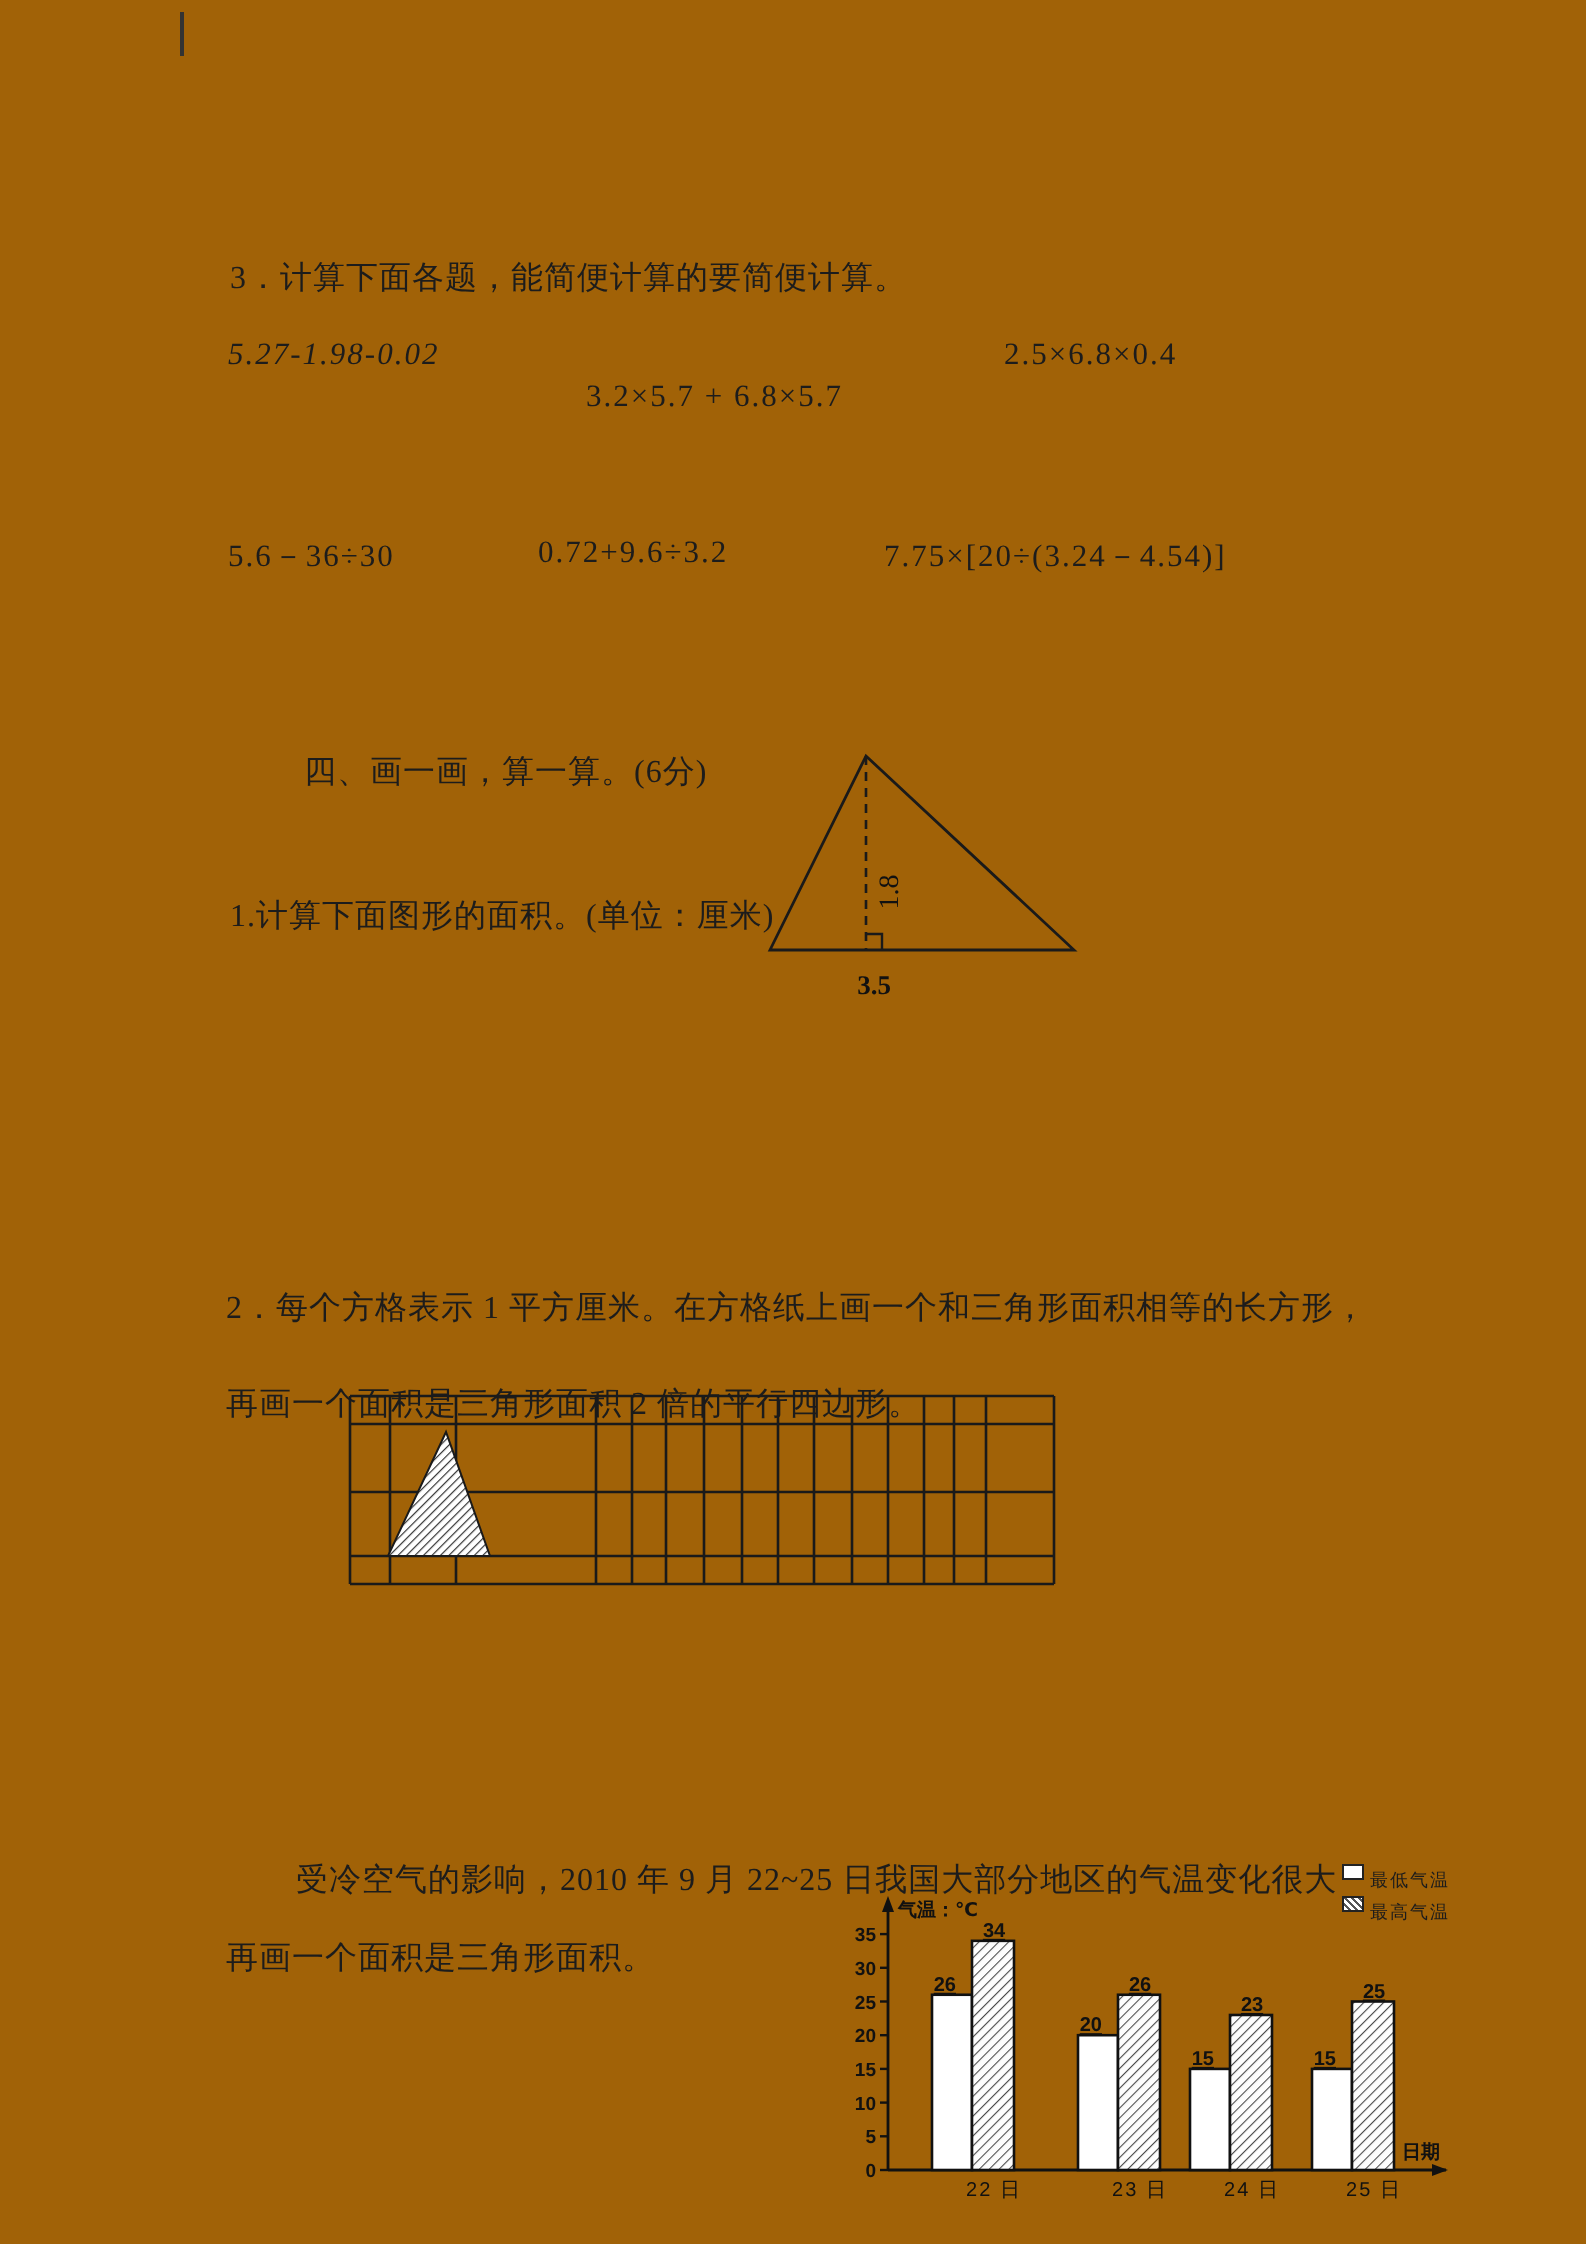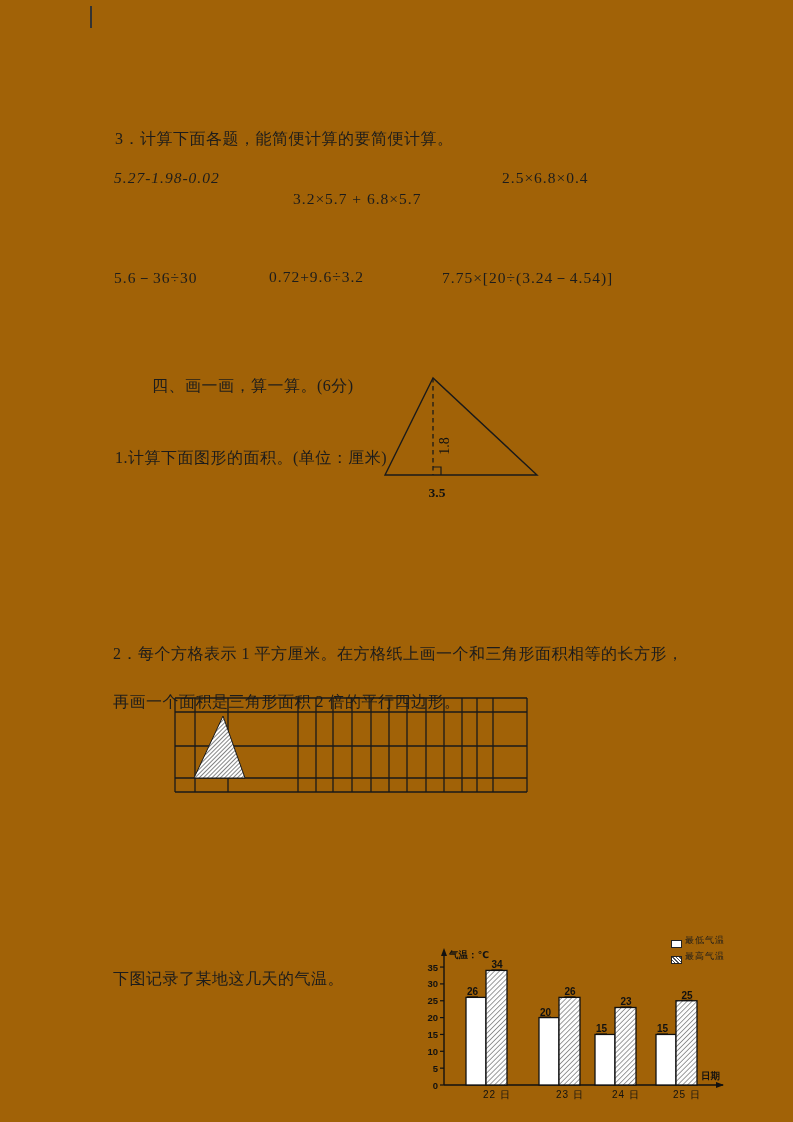--- a/index.html
+++ b/index.html
@@ -6,21 +6,21 @@
   body { background:#888; font-family:"Liberation Serif","DejaVu Serif",serif; }
   .page {
     position:relative; width:793px; height:1122px; margin:0 auto;
     background:#a16207; color:#1c1c1c; overflow:hidden;
   }
   .abs { position:absolute; white-space:nowrap; }
   .cn { font-size:16px; letter-spacing:0.5px; }
   .expr { font-size:15.5px; letter-spacing:1px; font-family:"Liberation Serif","DejaVu Serif",serif; }
   .margin-mark { position:absolute; left:90px; top:6px; width:2px; height:22px; background:#333; }
   .legend { position:absolute; left:671px; top:932px; font-size:9px; line-height:16px; letter-spacing:1px; }
-  .legend-row { display:flex; align-items:flex-end; gap:3px; }
+  .legend-row { display:flex; align-items:flex-start; gap:3px; }
   .sw { display:inline-block; width:11px; height:8px; border:1px solid #222; background:#fff; }
   .sw.hatch {
     background:repeating-linear-gradient(45deg,#fff,#fff 1.5px,#555 1.5px,#555 2.5px);
   }
   svg text { font-family:"Liberation Sans","DejaVu Sans",sans-serif; fill:#111; }
   .figtext { font-family:"Liberation Serif","DejaVu Serif",serif; }
 </style>
 </head>
 <body>
 
@@ -78,21 +78,22 @@
       <line x1="254" y1="4" x2="254" y2="98"></line>
       <line x1="272" y1="4" x2="272" y2="98"></line>
       <line x1="290" y1="4" x2="290" y2="98"></line>
       <line x1="305" y1="4" x2="305" y2="98"></line>
       <line x1="321" y1="4" x2="321" y2="98"></line>
       <line x1="355" y1="4" x2="355" y2="98"></line>
     </g>
     <polygon points="51,22 22,84 73,84" fill="url(#hatch2)" stroke="#1a1a1a" stroke-width="1"></polygon>
   </svg>
 
-  <div class="abs cn" style="left:113px; top:969px;">下图记录了某地这几天的气温。</div>
+  <div class="abs cn" style="left:148px; top:930px;">受冷空气的影响，2010 年 9 月 22~25 日我国大部分地区的气温变化很大</div>
+  <div class="abs cn" style="left:113px; top:969px;">再画一个面积是三角形面积。</div>
 
   <div class="legend">
     <div class="legend-row">
       <span class="sw"></span>
       <span>最低气温</span>
     </div>
     <div class="legend-row">
       <span class="sw hatch"></span>
       <span>最高气温</span>
     </div>

